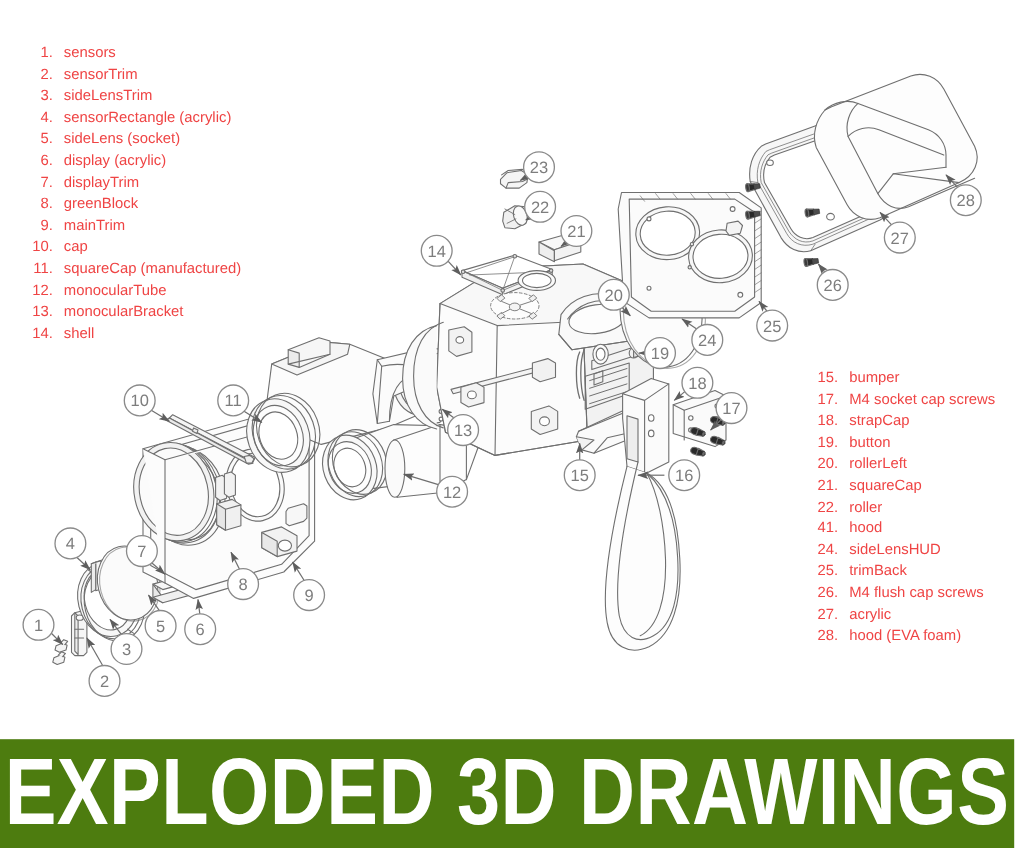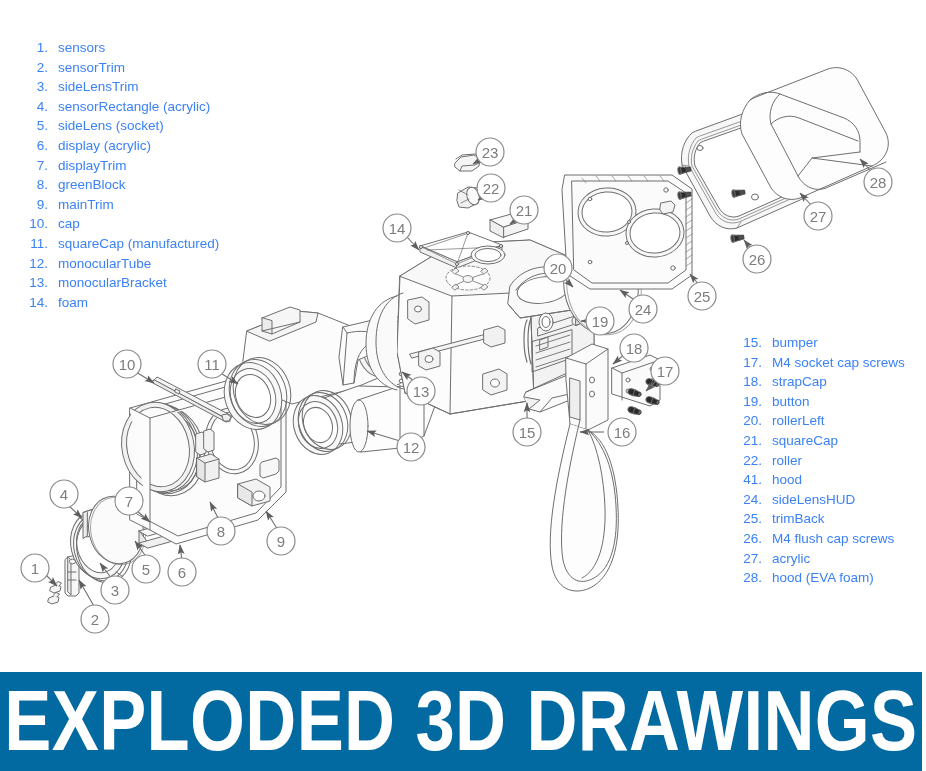--- a/index.html
+++ b/index.html
@@ -12,21 +12,21 @@
     position: relative;
     overflow: hidden;
     font-family: "Liberation Sans", sans-serif;
   }
 
   
   .parts-list {
     position: absolute;
     font-family: "Liberation Sans", sans-serif;
     font-size: 13.5px;
-    color: #3b82f6;
+    color: #ef4444;
     line-height: 19.6px;
     white-space: nowrap;
   }
   #parts-list-left  { left: 22px; top: 38px; }
   #parts-list-right { left: 736px; top: 333px; }
 
   .parts-list .row { display: block; height: 19.6px; }
   .parts-list .num {
     display: inline-block;
     width: 26px;
@@ -41,21 +41,21 @@
     left: 0; top: 0;
     width: 926px; height: 672px;
   }
   #drawing-canvas svg { display: block; }
 
   
   #title-banner {
     position: absolute;
     left: 0; top: 672px;
     width: 922px; height: 99px;
-    background: #0369a1;
+    background: #4d7c0f;
     display: flex;
     align-items: center;
     justify-content: center;
     overflow: hidden;
   }
   #banner-title {
     color: #ffffff;
     font-family: "Liberation Sans", sans-serif;
     font-weight: bold;
     font-size: 86px;
@@ -77,21 +77,21 @@
   <span class="row"><span class="num">4.</span><span class="lbl">sensorRectangle (acrylic)</span></span>
   <span class="row"><span class="num">5.</span><span class="lbl">sideLens (socket)</span></span>
   <span class="row"><span class="num">6.</span><span class="lbl">display (acrylic)</span></span>
   <span class="row"><span class="num">7.</span><span class="lbl">displayTrim</span></span>
   <span class="row"><span class="num">8.</span><span class="lbl">greenBlock</span></span>
   <span class="row"><span class="num">9.</span><span class="lbl">mainTrim</span></span>
   <span class="row"><span class="num">10.</span><span class="lbl">cap</span></span>
   <span class="row"><span class="num">11.</span><span class="lbl">squareCap (manufactured)</span></span>
   <span class="row"><span class="num">12.</span><span class="lbl">monocularTube</span></span>
   <span class="row"><span class="num">13.</span><span class="lbl">monocularBracket</span></span>
-  <span class="row"><span class="num">14.</span><span class="lbl">foam</span></span>
+  <span class="row"><span class="num">14.</span><span class="lbl">shell</span></span>
 </div>
 
 <div class="parts-list" id="parts-list-right">
   <span class="row"><span class="num">15.</span><span class="lbl">bumper</span></span>
   <span class="row"><span class="num">17.</span><span class="lbl">M4 socket cap screws</span></span>
   <span class="row"><span class="num">18.</span><span class="lbl">strapCap</span></span>
   <span class="row"><span class="num">19.</span><span class="lbl">button</span></span>
   <span class="row"><span class="num">20.</span><span class="lbl">rollerLeft</span></span>
   <span class="row"><span class="num">21.</span><span class="lbl">squareCap</span></span>
   <span class="row"><span class="num">22.</span><span class="lbl">roller</span></span>

